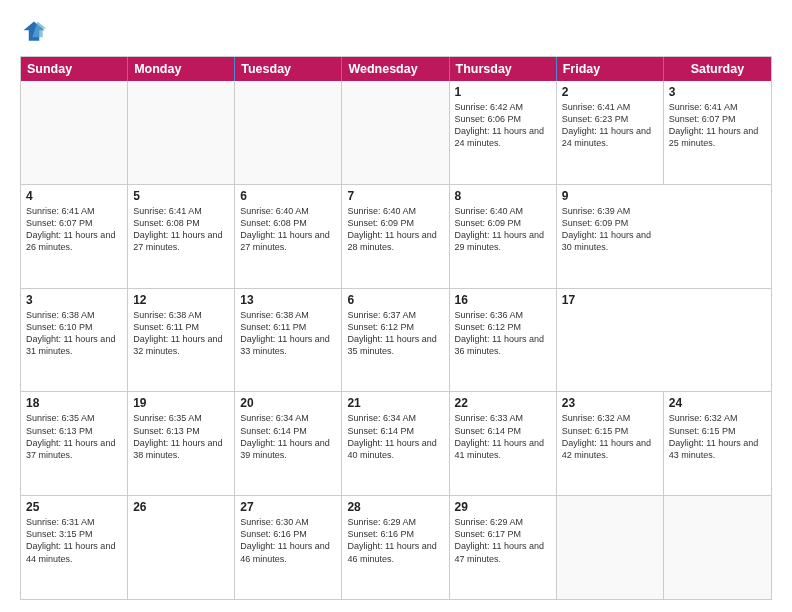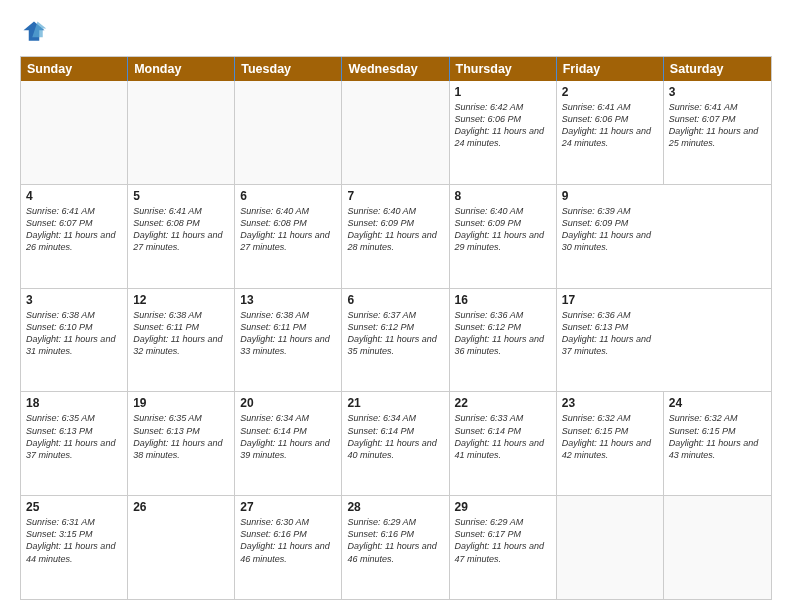--- a/index.html
+++ b/index.html
@@ -54,31 +54,31 @@
     }
     .calendar {
       flex: 1;
       display: flex;
       flex-direction: column;
       border: 1px solid #ccc;
     }
     .cal-header-row {
       display: grid;
       grid-template-columns: repeat(7, 1fr);
-      background: #a16207;
+      background: #be185d;
     }
     .cal-header-cell {
       color: #fff;
       font-size: 12.5px;
       font-weight: bold;
       padding: 5px 6px;
       text-align: left;
       border-right: 1px solid #4a8ad4;
     }
-    .cal-header-cell:last-child { border-right: none; }
+    .cal-header-cell:last-child { border-right: none; text-align: center; }
     .cal-body {
       flex: 1;
       display: flex;
       flex-direction: column;
     }
     .cal-row {
       display: grid;
       grid-template-columns: repeat(7, 1fr);
       flex: 1;
       border-bottom: 1px solid #ccc;
@@ -99,21 +99,20 @@
       font-size: 12px;
       font-weight: bold;
       color: #222;
       display: block;
       margin-bottom: 2px;
     }
     .day-info {
       font-size: 9px;
       color: #333;
       line-height: 1.35;
-      font-style: italic;
     }
   </style>
 </head>
 <body>
 
 <div class="page">
   <div class="header">
     <div class="logo">
       <svg class="logo-icon" viewBox="0 0 32 32">
         <polygon points="16,4 28,14 22,14 22,26 10,26 10,14 4,14" fill="#2a6db5"></polygon>
@@ -148,21 +147,21 @@
           <div class="cal-cell empty"></div>
           <div class="cal-cell">
             <span class="day-num">1</span>
             <div class="day-info">Sunrise: 6:42 AM
 Sunset: 6:06 PM
 Daylight: 11 hours and 24 minutes.</div>
           </div>
           <div class="cal-cell">
             <span class="day-num">2</span>
             <div class="day-info">Sunrise: 6:41 AM
-Sunset: 6:06 PM
+Sunset: 6:23 PM
 Daylight: 11 hours and 24 minutes.</div>
           </div>
           <div class="cal-cell">
             <span class="day-num">3</span>
             <div class="day-info">Sunrise: 6:41 AM
 Sunset: 6:07 PM
 Daylight: 11 hours and 25 minutes.</div>
           </div>
         </div>
         <div class="cal-row">
@@ -229,23 +228,20 @@
 Daylight: 11 hours and 35 minutes.</div>
           </div>
           <div class="cal-cell">
             <span class="day-num">16</span>
             <div class="day-info">Sunrise: 6:36 AM
 Sunset: 6:12 PM
 Daylight: 11 hours and 36 minutes.</div>
           </div>
           <div class="cal-cell">
             <span class="day-num">17</span>
-            <div class="day-info">Sunrise: 6:36 AM
-Sunset: 6:13 PM
-Daylight: 11 hours and 37 minutes.</div>
           </div>
         </div>
         <div class="cal-row">
           <div class="cal-cell">
             <span class="day-num">18</span>
             <div class="day-info">Sunrise: 6:35 AM
 Sunset: 6:13 PM
 Daylight: 11 hours and 37 minutes.</div>
           </div>
           <div class="cal-cell">

